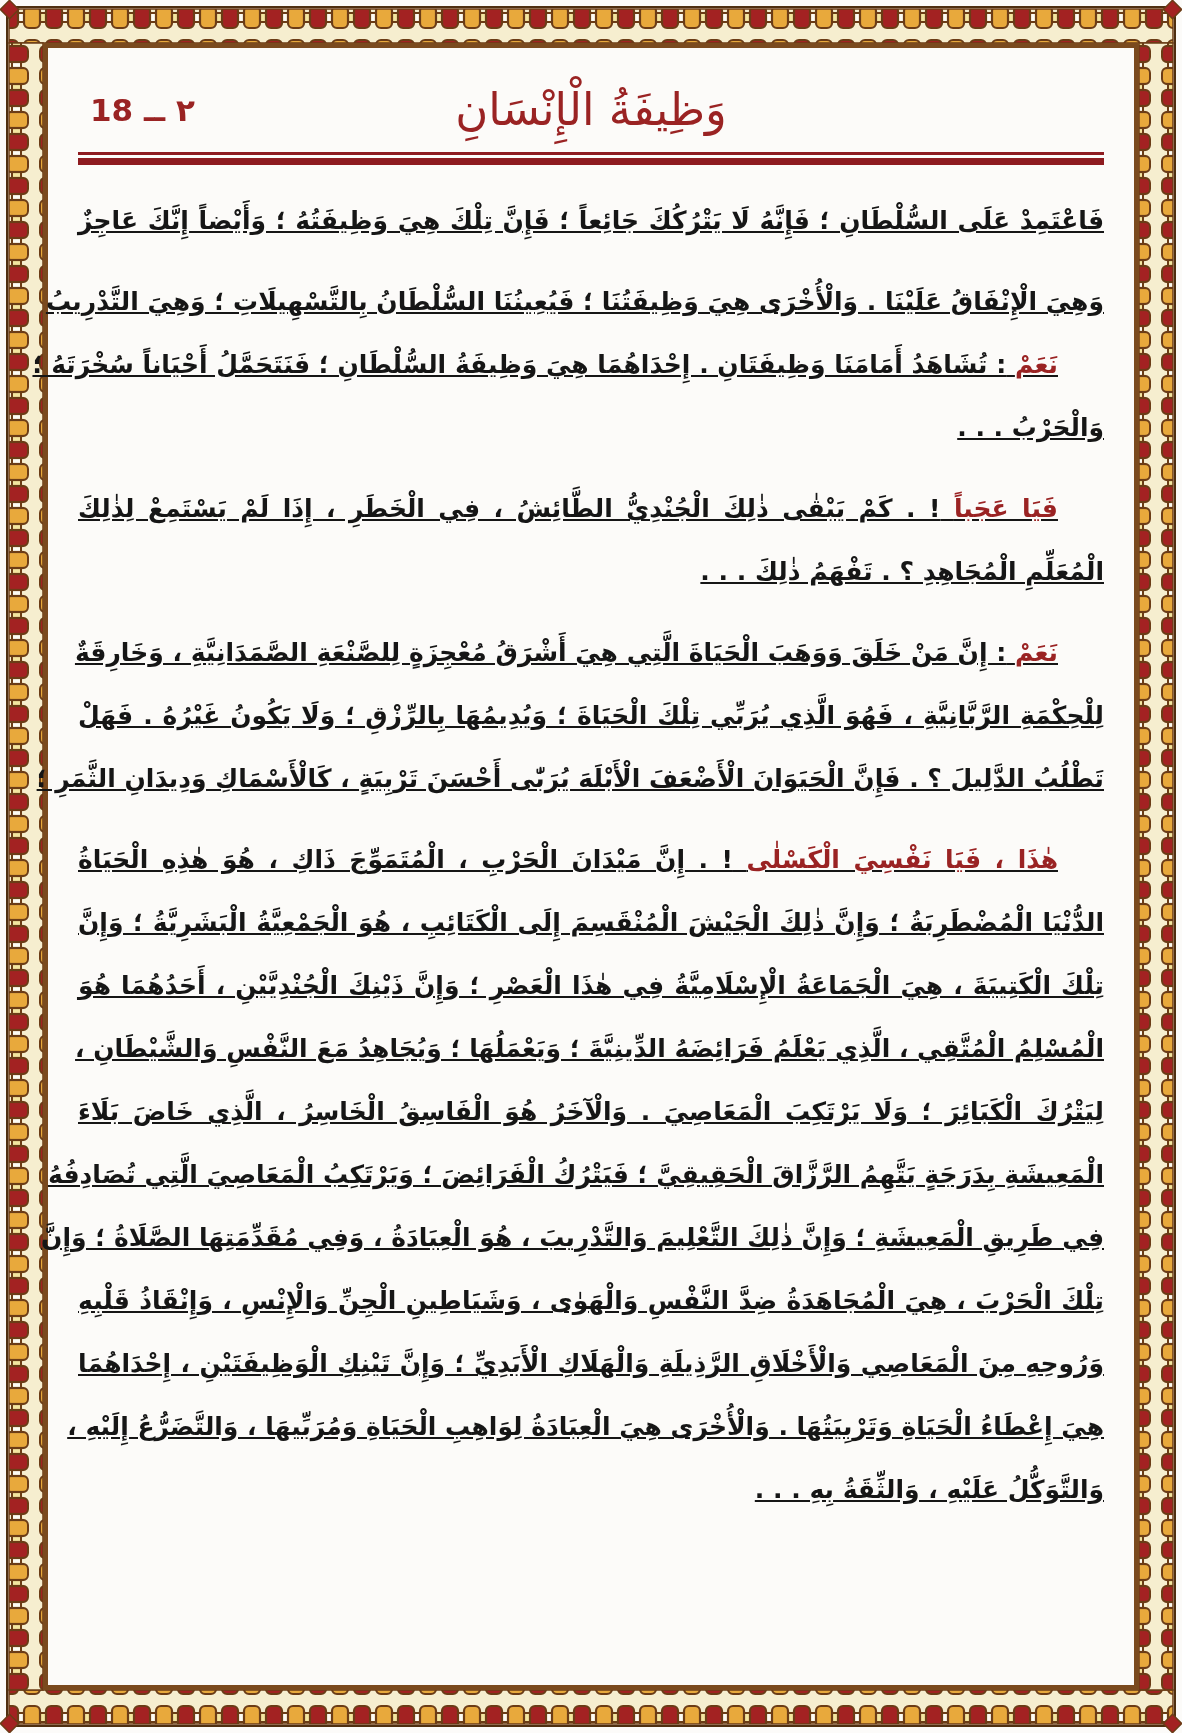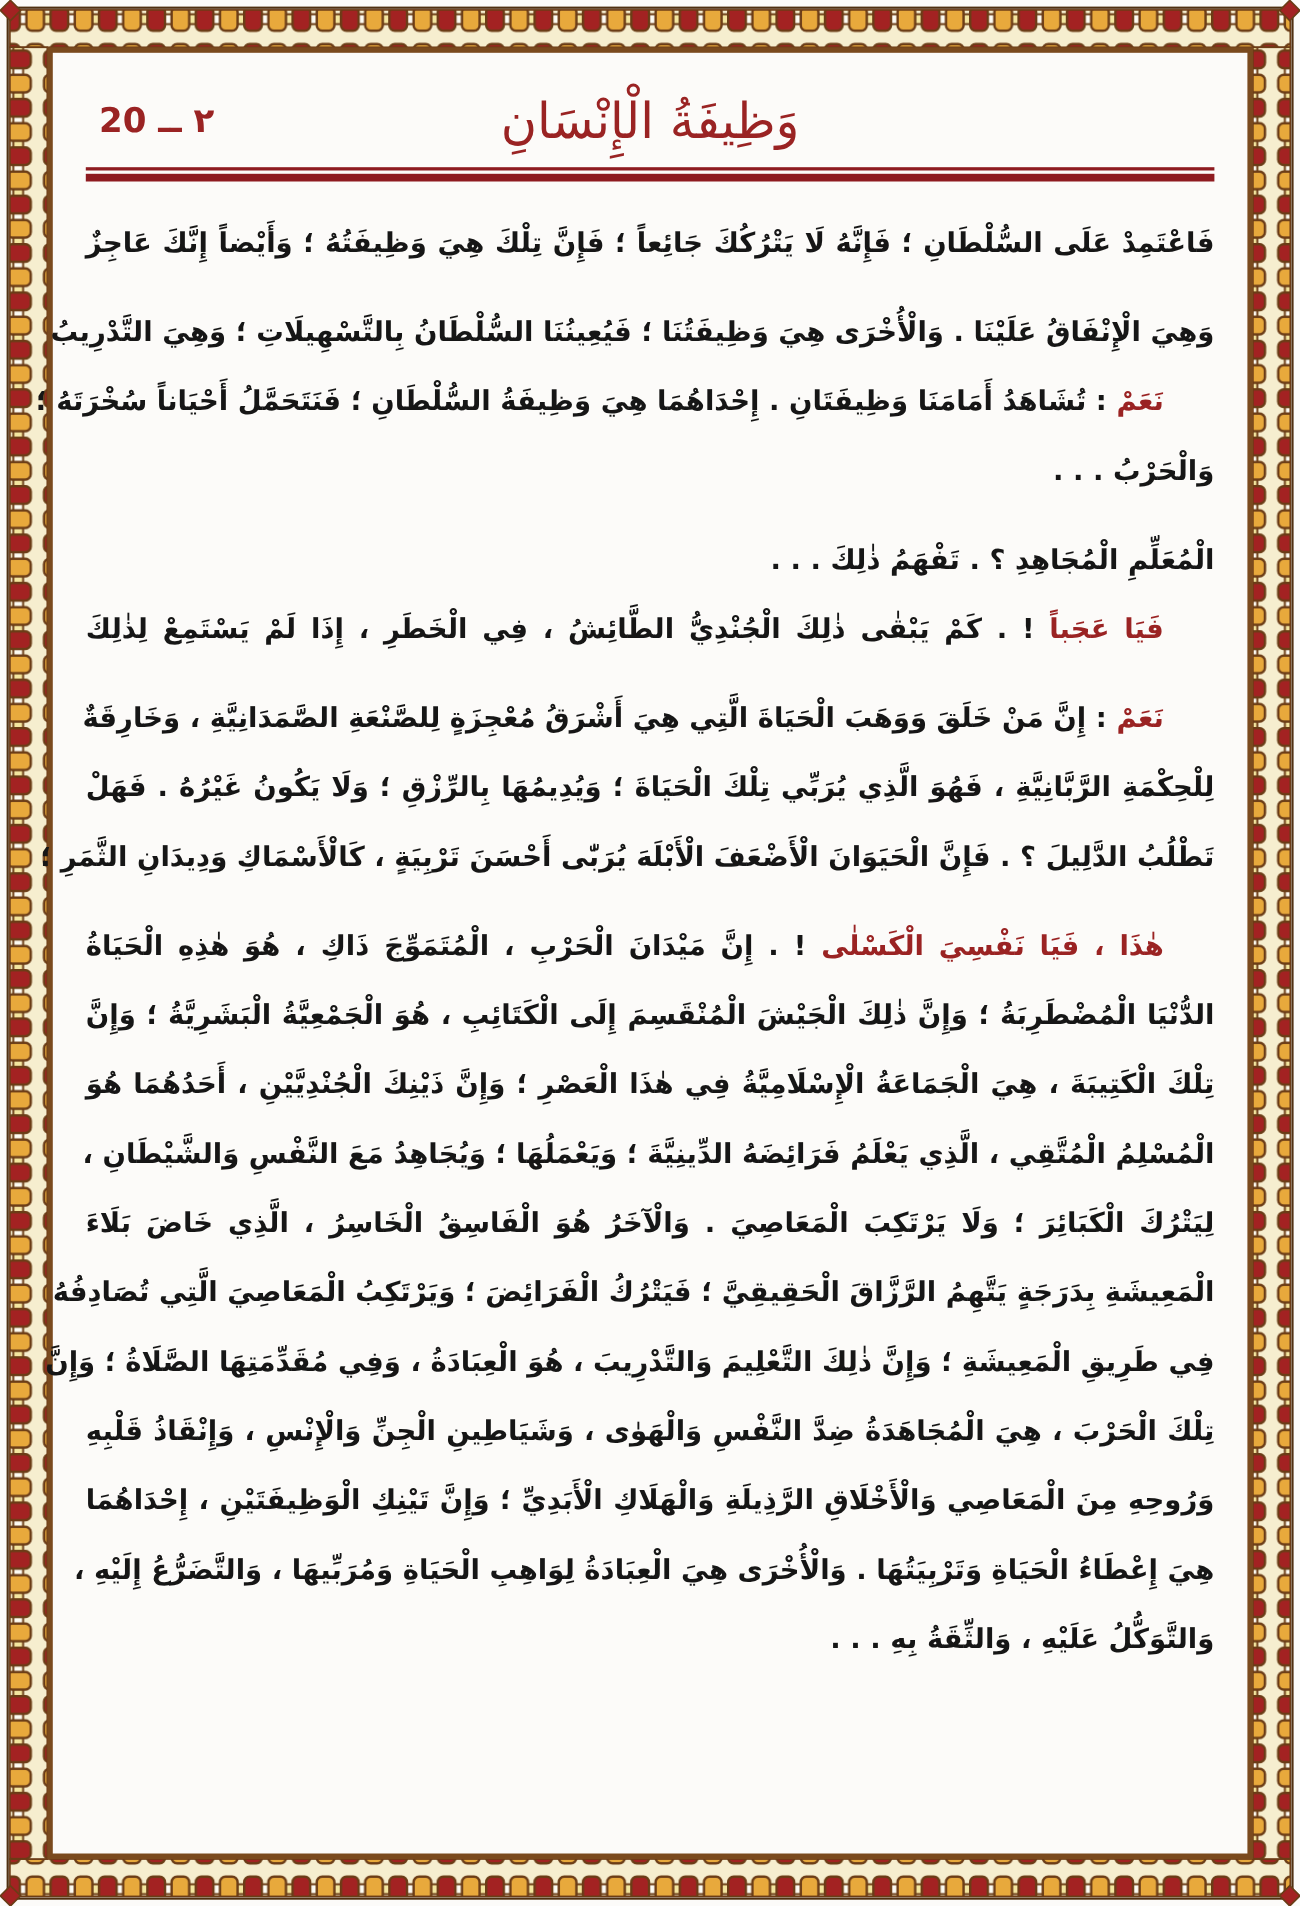--- a/index.html
+++ b/index.html
@@ -33,21 +33,21 @@
     direction:rtl;
   }
   .title-rule{margin-top:8px;}
   .title-rule .thin{height:3px;background:var(--rule-red,#8e1b20);}
   .title-rule .thick{height:7px;background:var(--rule-red,#8e1b20);margin-top:3px;}
   .body-text{
     margin-top:24px;
     font-size:25px;
     font-weight:bold;
   }
-  .para{margin:0 0 18px 0;}
+  .para{margin:0 0 18px 0;text-decoration:underline;}
   .para:last-child{margin-bottom:0;}
   .line{
     height:63px;line-height:63px;
     white-space:nowrap;
     text-align:justify;
     text-align-last:justify;
     direction:rtl;
   }
   .line.last{text-align-last:right;}
   .line.indent{text-indent:46px;}
@@ -89,21 +89,21 @@
 
     <rect x="3" y="3" width="13" height="13" transform="rotate(45 9.5 9.5)" style="fill:var(--border-red,#a32222);stroke:var(--border-brown,#6b3c16)" stroke-width="1.5"></rect>
     <rect x="1166" y="3" width="13" height="13" transform="rotate(45 1172.5 9.5)" style="fill:var(--border-red,#a32222);stroke:var(--border-brown,#6b3c16)" stroke-width="1.5"></rect>
     <rect x="3" y="1717" width="13" height="13" transform="rotate(45 9.5 1723.5)" style="fill:var(--border-red,#a32222);stroke:var(--border-brown,#6b3c16)" stroke-width="1.5"></rect>
     <rect x="1166" y="1717" width="13" height="13" transform="rotate(45 1172.5 1723.5)" style="fill:var(--border-red,#a32222);stroke:var(--border-brown,#6b3c16)" stroke-width="1.5"></rect>
   </svg>
 
   <div class="content">
 
     <div class="header">
-      <div class="page-number">٢ ــ 20</div>
+      <div class="page-number">٢ ــ 18</div>
       <div class="page-title">وَظِيفَةُ الْإِنْسَانِ</div>
     </div>
 
     <div class="title-rule">
       <div class="thin"></div>
       <div class="thick"></div>
     </div>
 
     <div class="body-text">
 
@@ -114,25 +114,25 @@
       <div class="para">
         <div class="line"><span>وَهِيَ الْإِنْفَاقُ عَلَيْنَا . وَالْأُخْرَى هِيَ وَظِيفَتُنَا ؛ فَيُعِينُنَا السُّلْطَانُ بِالتَّسْهِيلَاتِ ؛ وَهِيَ التَّدْرِيبُ</span></div>
         <div class="line indent">
           <span class="lead">نَعَمْ</span>
           <span>: تُشَاهَدُ أَمَامَنَا وَظِيفَتَانِ . إِحْدَاهُمَا هِيَ وَظِيفَةُ السُّلْطَانِ ؛ فَنَتَحَمَّلُ أَحْيَاناً سُخْرَتَهُ ؛</span>
         </div>
         <div class="line last"><span>وَالْحَرْبُ . . .</span></div>
       </div>
 
       <div class="para">
-        <div class="line last"><span>الْمُعَلِّمِ الْمُجَاهِدِ ؟ . تَفْهَمُ ذٰلِكَ . . .</span></div>
         <div class="line indent">
           <span class="lead">فَيَا عَجَباً</span>
           <span>! . كَمْ يَبْقٰى ذٰلِكَ الْجُنْدِيُّ الطَّائِشُ ، فِي الْخَطَرِ ، إِذَا لَمْ يَسْتَمِعْ لِذٰلِكَ</span>
         </div>
+        <div class="line last"><span>الْمُعَلِّمِ الْمُجَاهِدِ ؟ . تَفْهَمُ ذٰلِكَ . . .</span></div>
       </div>
 
       <div class="para">
         <div class="line indent">
           <span class="lead">نَعَمْ</span>
           <span>: إِنَّ مَنْ خَلَقَ وَوَهَبَ الْحَيَاةَ الَّتِي هِيَ أَشْرَقُ مُعْجِزَةٍ لِلصَّنْعَةِ الصَّمَدَانِيَّةِ ، وَخَارِقَةٌ</span>
         </div>
         <div class="line"><span>لِلْحِكْمَةِ الرَّبَّانِيَّةِ ، فَهُوَ الَّذِي يُرَبِّي تِلْكَ الْحَيَاةَ ؛ وَيُدِيمُهَا بِالرِّزْقِ ؛ وَلَا يَكُونُ غَيْرُهُ . فَهَلْ</span></div>
         <div class="line last"><span>تَطْلُبُ الدَّلِيلَ ؟ . فَإِنَّ الْحَيَوَانَ الْأَضْعَفَ الْأَبْلَهَ يُرَبّٰى أَحْسَنَ تَرْبِيَةٍ ، كَالْأَسْمَاكِ وَدِيدَانِ الثَّمَرِ ؛</span></div>
       </div>

